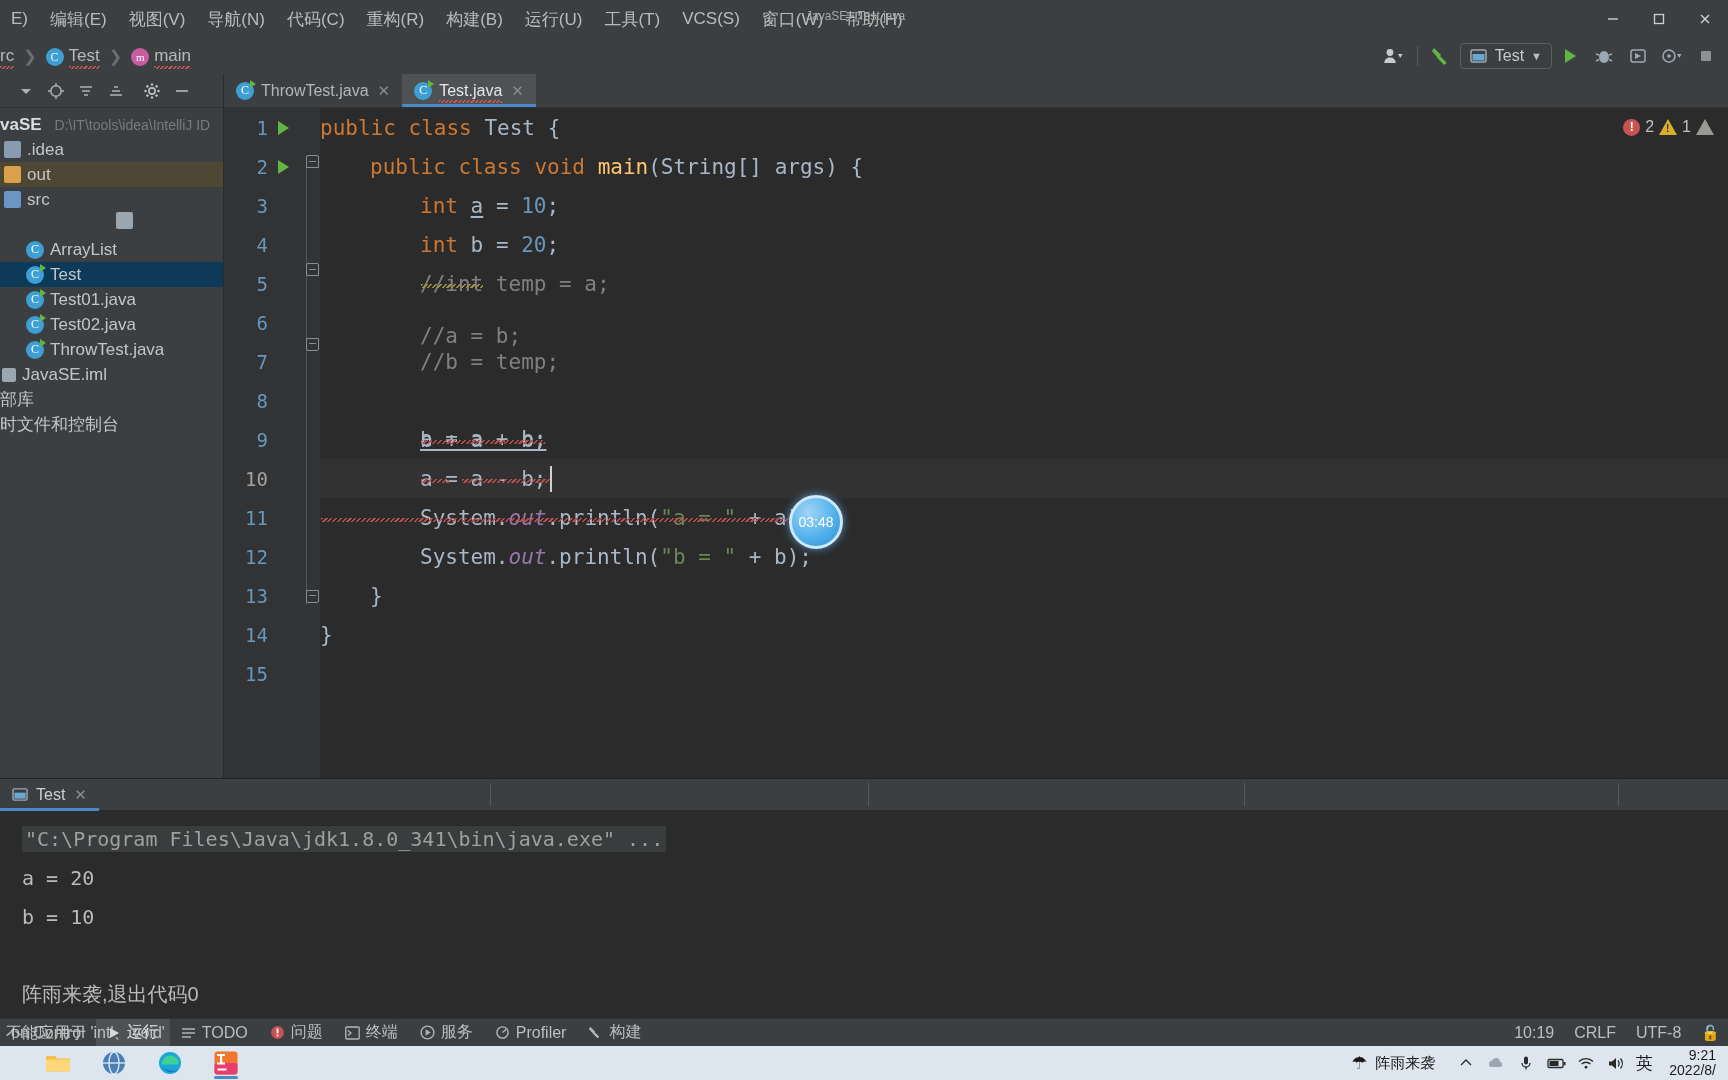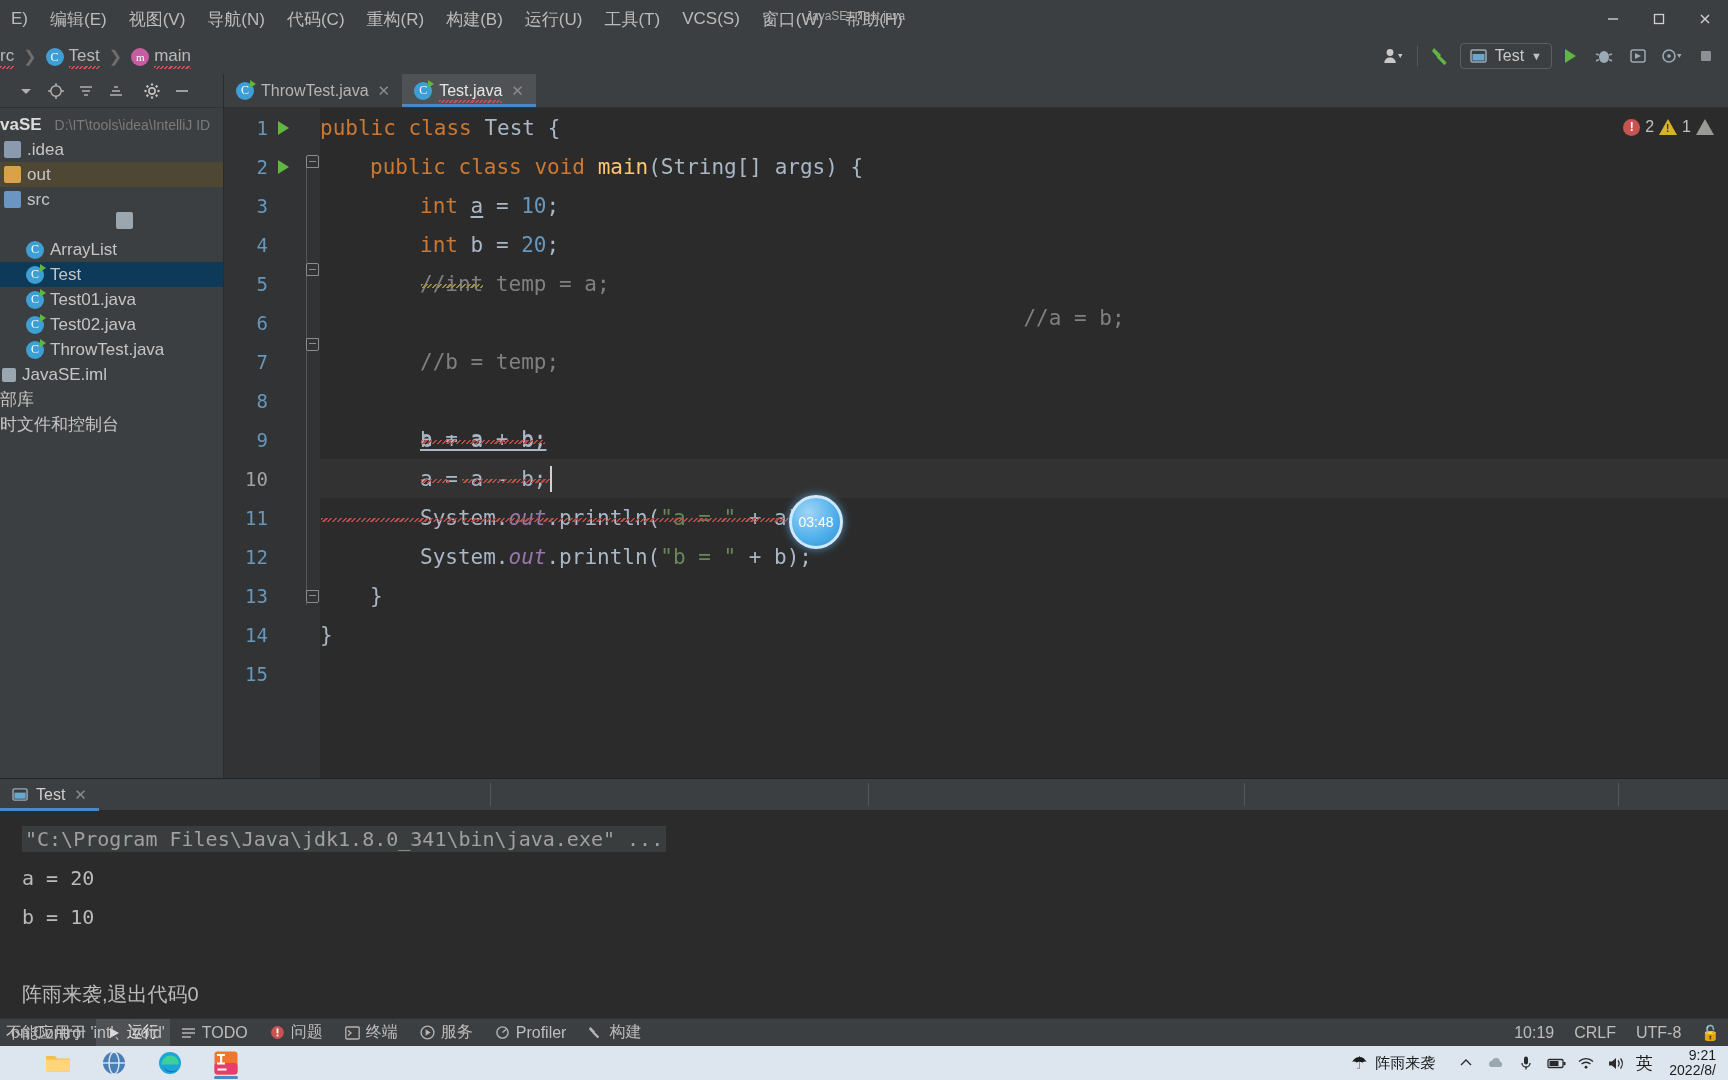--- a/index.html
+++ b/index.html
@@ -560,21 +560,21 @@
       <div class="code">
         <div class="cl" style="top:0px;"><span style="padding-left:0"><span class="k">public</span> <span class="k">class</span> <span class="cls">Test</span> <span class="pn">{</span></span></div>
 
         <div class="cl" style="top:39px;"><span style="padding-left:50px"><span class="k">public</span> <span class="k">class</span> <span class="k">void</span> <span class="fn">main</span><span class="pn">(String[] args) {</span></span></div>
 
         <div class="cl" style="top:78px;"><span style="padding-left:100px"><span class="k">int</span> <span class="cls under">a</span><span class="pn"> = </span><span class="num">10</span><span class="pn">;</span></span></div>
 
         <div class="cl" style="top:117px;"><span style="padding-left:100px"><span class="k">int</span> <span class="cls">b</span><span class="pn"> = </span><span class="num">20</span><span class="pn">;</span></span></div>
 
         <div class="cl" style="top:156px;"><span style="padding-left:100px"><span class="cm">//int temp = a;</span></span></div>
-        <div class="cl" style="top:190px;justify-content:center;"><span style="padding-left:100px"><span class="cm">//a = b;</span></span></div>
+        <div class="cl" style="top:208px;"><span style="padding-left:100px"><span class="cm">//a = b;</span></span></div>
         <div class="cl" style="top:234px;"><span style="padding-left:100px"><span class="cm">//b = temp;</span></span></div>
 
         <div class="cl" style="top:273px;margin-top:38px;"><span style="padding-left:100px"><span class="cls under">a = a + b;</span></span></div>
         <div class="cl" style="top:312px;"><span style="padding-left:100px"><span class="cls">b + a - b;</span></span></div>
         <div class="cl current" style="top:351px;"><span style="padding-left:100px"><span class="cls">a = a - b;</span></span></div>
 
         <div class="cl" style="top:390px;"><span style="padding-left:100px"><span class="cls">System.</span><span class="fld">out</span><span class="cls">.println(</span><span class="st">"a = "</span><span class="pn"> + </span><span class="cls">a</span><span class="pn">);</span></span></div>
 
         <div class="cl" style="top:429px;"><span style="padding-left:100px"><span class="cls">System.</span><span class="fld">out</span><span class="cls">.println(</span><span class="st">"b = "</span><span class="pn"> + </span><span class="cls">b</span><span class="pn">);</span></span></div>
 

